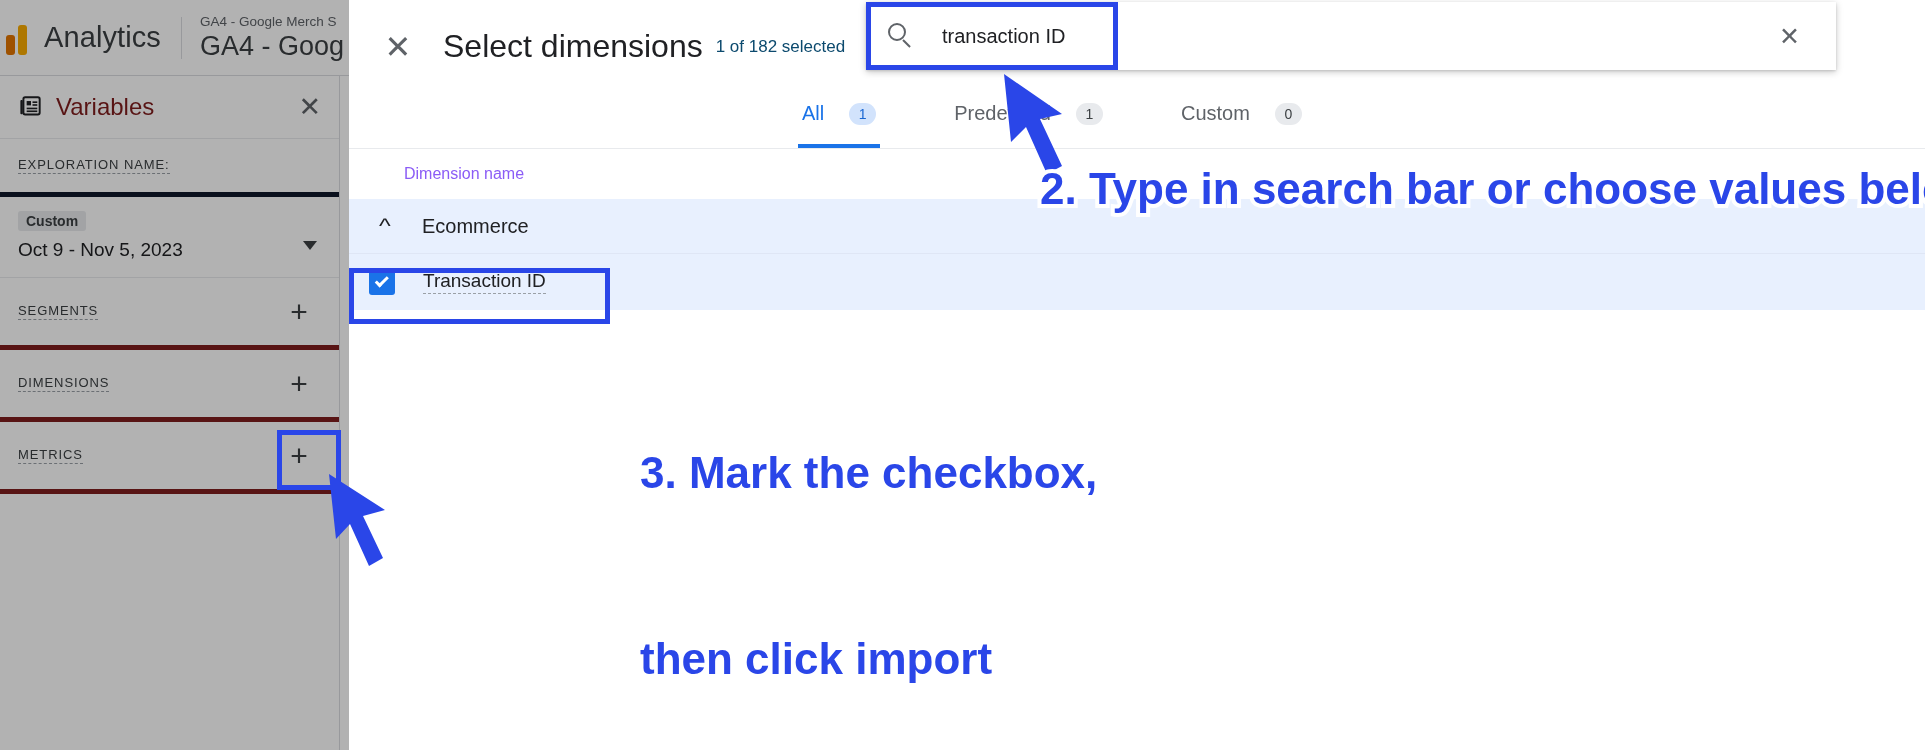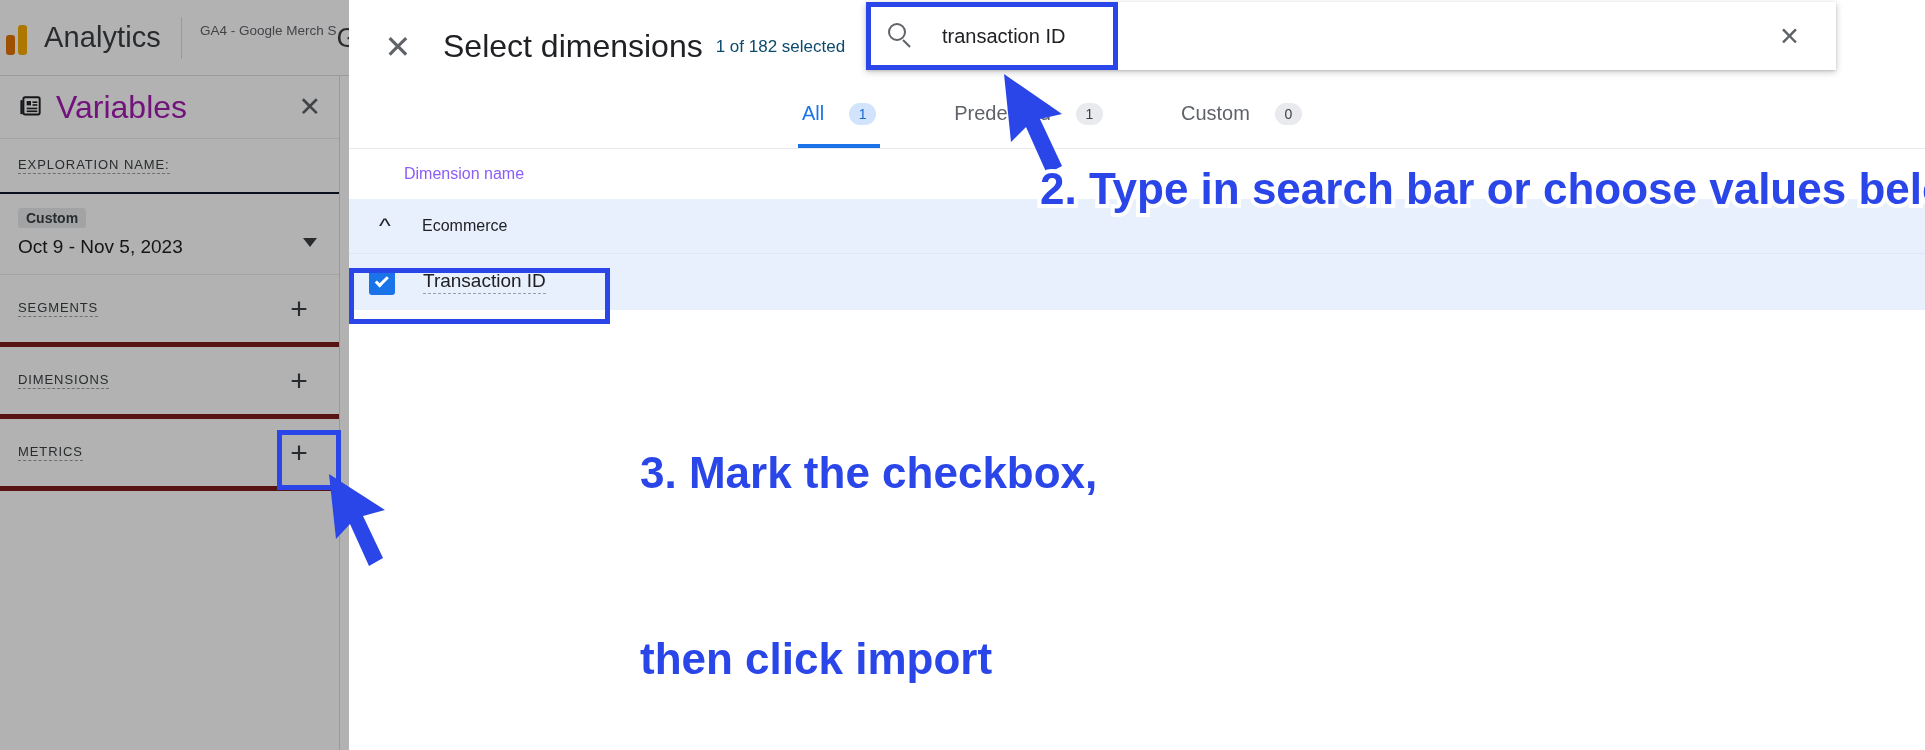--- a/index.html
+++ b/index.html
@@ -30,39 +30,39 @@
   }
   .ga-logo { display: flex; align-items: flex-end; gap: 3px; margin-left: 6px; height: 34px; }
   .ga-logo .bar { border-radius: 3px; display:block; }
   .ga-logo .b1 { width: 9px; height: 20px; background: #E37400; }
   .ga-logo .b2 { width: 9px; height: 30px; background: #F9AB00; }
   .ga-wordmark {
     font-size: 29px; color: #3c4043; letter-spacing: .1px;
     margin-left: 17px; font-weight: 400;
   }
   .ga-divider { width: 1px; height: 42px; background: #dadce0; margin: 0 18px 0 20px; }
-  .ga-prop { display: flex; flex-direction: row; justify-content: center; }
+  .ga-prop { display: flex; flex-direction: column; justify-content: center; }
   .ga-prop-small { font-size: 13.5px; color: #5f6368; line-height: 17px; white-space: nowrap; }
   .ga-prop-big { font-size: 27px; color: #3c4043; line-height: 32px; white-space: nowrap; }
   .ga-prop-chevron { font-size: 22px; color: #5f6368; margin-left: 10px; }
 
   
   .var-panel {
     position: absolute; left: 0; top: 76px; width: 340px; height: 674px;
     background: #fff; border-right: 1px solid #dadce0;
   }
   .var-head {
     height: 63px; display: flex; align-items: center; padding: 0 18px;
     border-bottom: 1px solid #e8eaed; justify-content: space-between;
   }
   .var-head-left { display: flex; align-items: center; gap: 12px; }
-  .var-head-title { font-size: 32px; color: #a21caf; }
+  .var-head-title { font-size: 24px; color: #7f1d1d; }
   .var-x { font-size: 27px; color: #5f6368; line-height: 1; }
 
-  .var-sect { padding: 16px 18px 18px 18px; border-bottom: 2px solid #0f172a; }
+  .var-sect { padding: 16px 18px 18px 18px; border-bottom: 5px solid #0f172a; }
   .var-label {
     font-size: 13px; letter-spacing: .9px; color: #3c4043; text-transform: uppercase;
     border-bottom: 1px dashed #9aa0a6; display: inline-block; padding-bottom: 1px;
   }
   .var-value { font-size: 19px; color: #202124; margin-top: 9px; }
 
   .var-daterow { padding: 14px 18px 16px 18px; border-bottom: 1px solid #e8eaed; position: relative; }
   .chip-custom {
     display: inline-block; background: #e8eaed; color: #3c4043;
     font-size: 14px; font-weight: bold; padding: 2px 8px; border-radius: 3px;
@@ -142,21 +142,21 @@
 
   
   .group-row {
     height: 55px; display: flex; align-items: center; background: #e8f0fe;
     padding-left: 18px; border-bottom: 1px solid #dfe6f5;
   }
   .chev-up {
     width: 36px; display: flex; justify-content: center; align-items: center;
     font-size: 20px; color: #202124; transform: scaleX(1.25);
   }
-  .group-label { font-size: 16px; color: #202124; margin-left: 19px; }
+  .group-label { font-size: 20px; color: #202124; margin-left: 19px; }
 
   
   .dim-row {
     height: 56px; display: flex; align-items: center; background: #e8f0fe;
     padding-left: 20px;
   }
   .checkbox {
     width: 26px; height: 26px; border-radius: 3px; background: #1a73e8;
     display: flex; align-items: center; justify-content: center; flex: none;
   }

